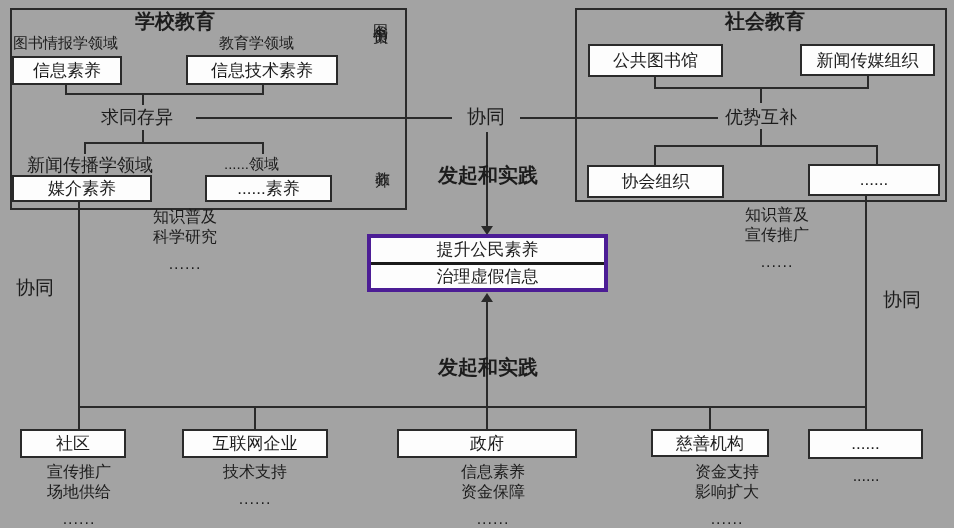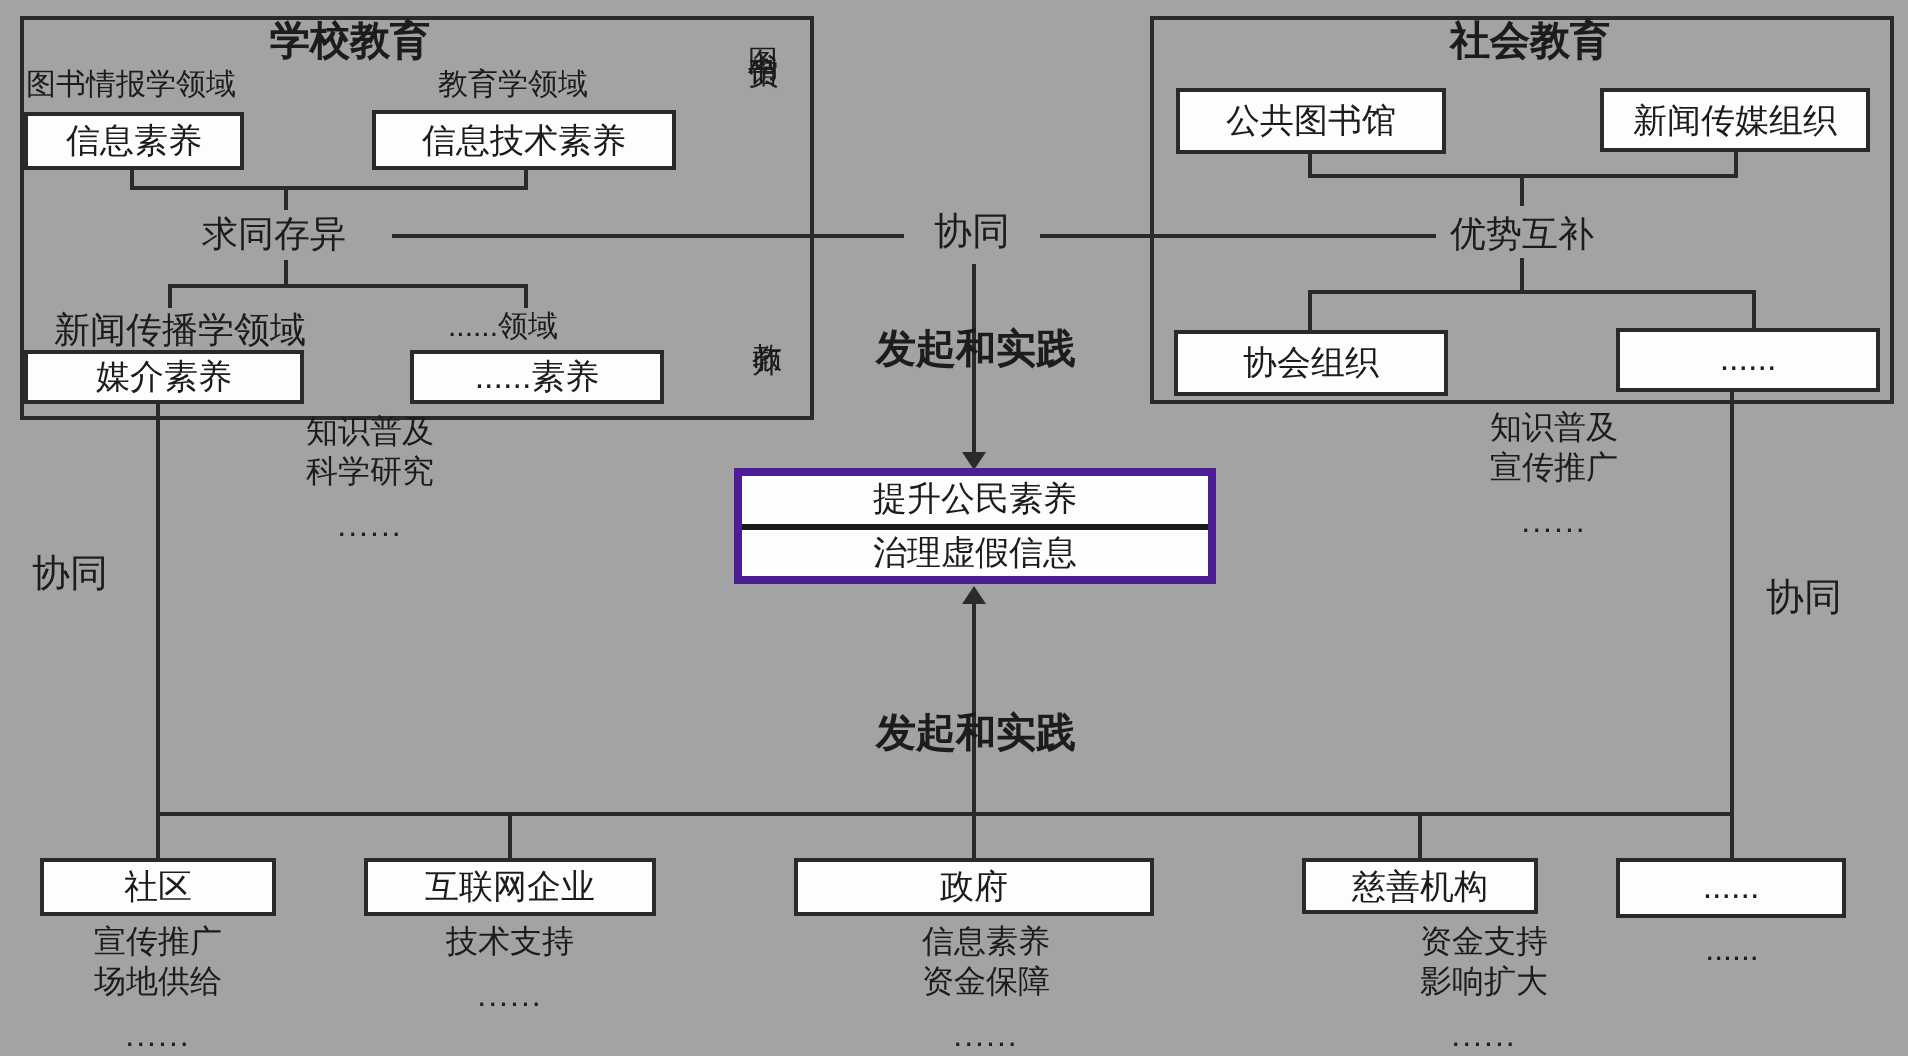--- a/index.html
+++ b/index.html
@@ -164,21 +164,21 @@
   <div class="annot" style="left:717px;top:205px;width:120px;">
     <div>知识普及</div>
     <div>宣传推广</div>
     <div class="dots">......</div>
   </div>
 
   <div class="ln" style="left:78px;top:406px;width:789px;height:2px;"></div>
   <div class="ln" style="left:254px;top:406px;width:2px;height:23px;"></div>
   <div class="ln" style="left:709px;top:406px;width:2px;height:23px;"></div>
 
-  <div class="box" style="left:20px;top:429px;width:118px;height:29px;">社区</div>
+  <div class="box" style="left:20px;top:429px;width:106px;height:29px;">社区</div>
   <div class="box" style="left:182px;top:429px;width:146px;height:29px;">互联网企业</div>
   <div class="box" style="left:397px;top:429px;width:180px;height:29px;">政府</div>
   <div class="box" style="left:651px;top:429px;width:118px;height:28px;">慈善机构</div>
   <div class="box" style="left:808px;top:429px;width:115px;height:30px;">......</div>
 
   <div class="annot" style="left:19px;top:462px;width:120px;">
     <div>宣传推广</div>
     <div>场地供给</div>
     <div class="dots">......</div>
   </div>
@@ -187,21 +187,21 @@
     <div>技术支持</div>
     <div class="dots">......</div>
   </div>
 
   <div class="annot" style="left:423px;top:462px;width:140px;">
     <div>信息素养</div>
     <div>资金保障</div>
     <div class="dots">......</div>
   </div>
 
-  <div class="annot" style="left:672px;top:462px;width:140px;">
+  <div class="annot" style="left:657px;top:462px;width:140px;">
     <div>资金支持</div>
     <div>影响扩大</div>
     <div class="dots">......</div>
   </div>
 
   <div class="annot" style="left:806px;top:466px;width:120px;">
     <div>......</div>
   </div>
 
 </div>

